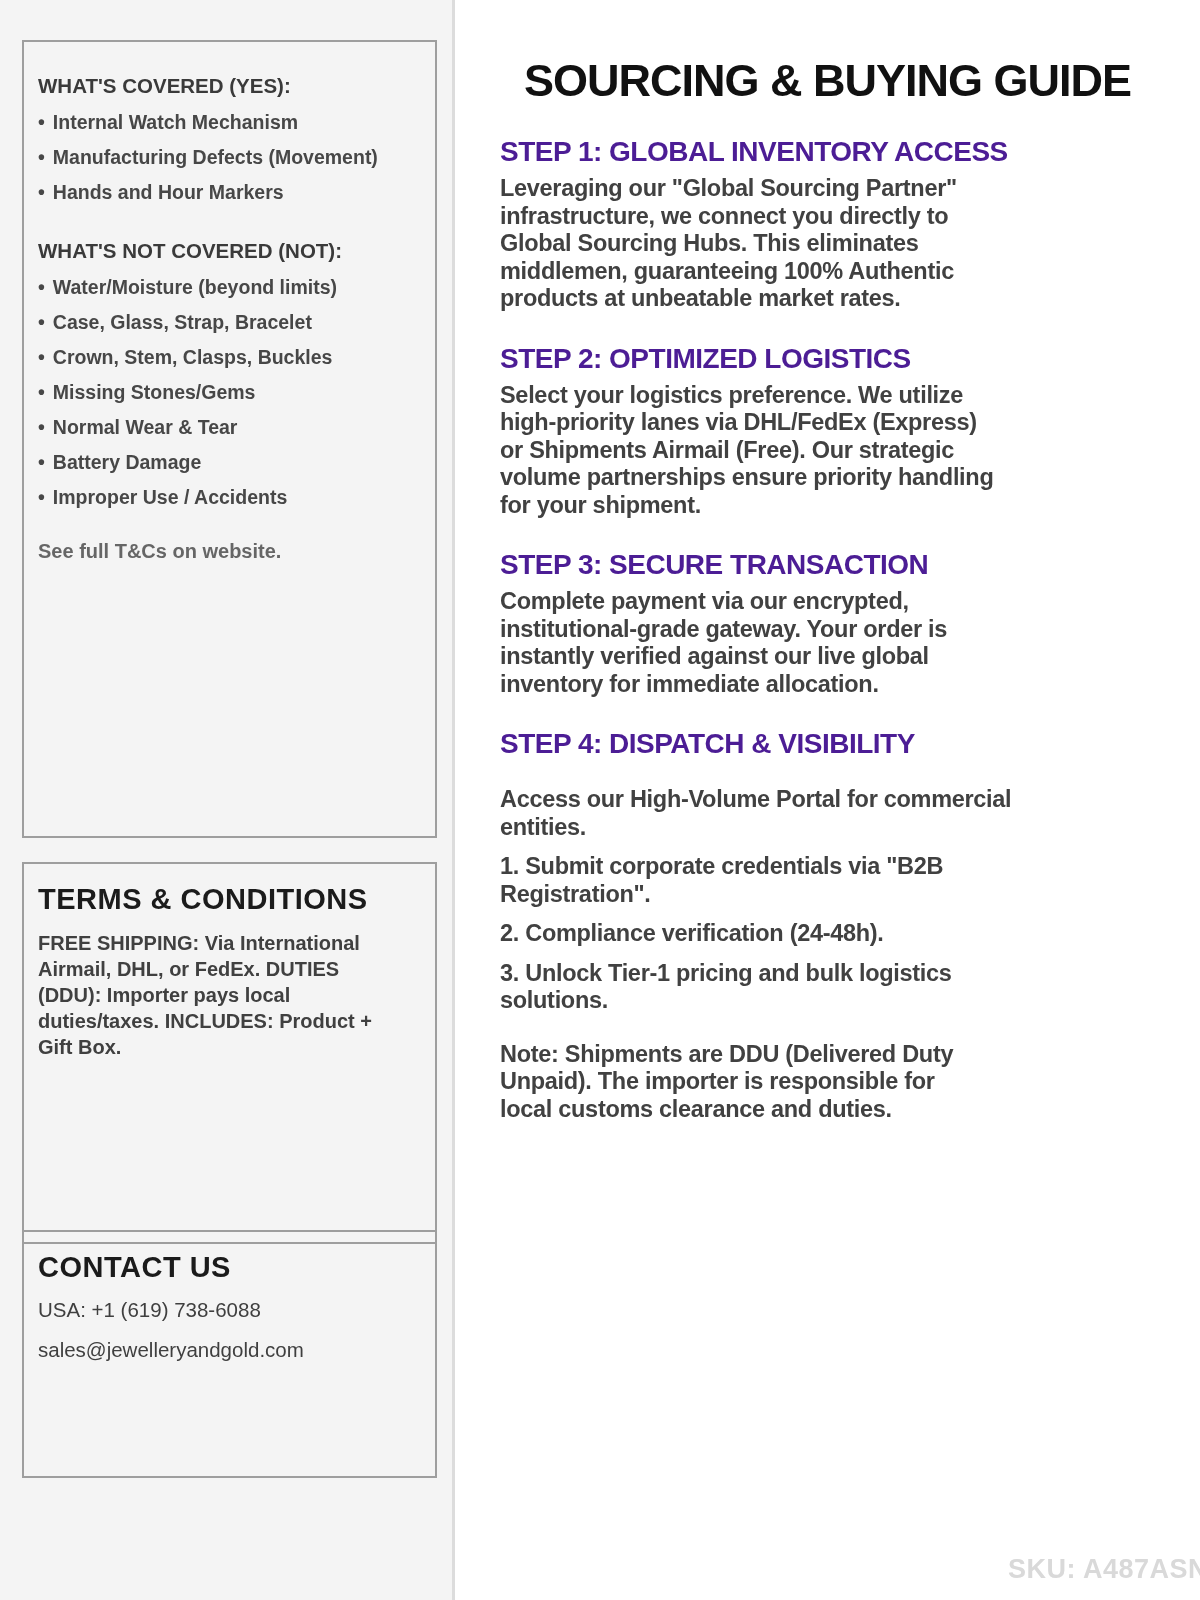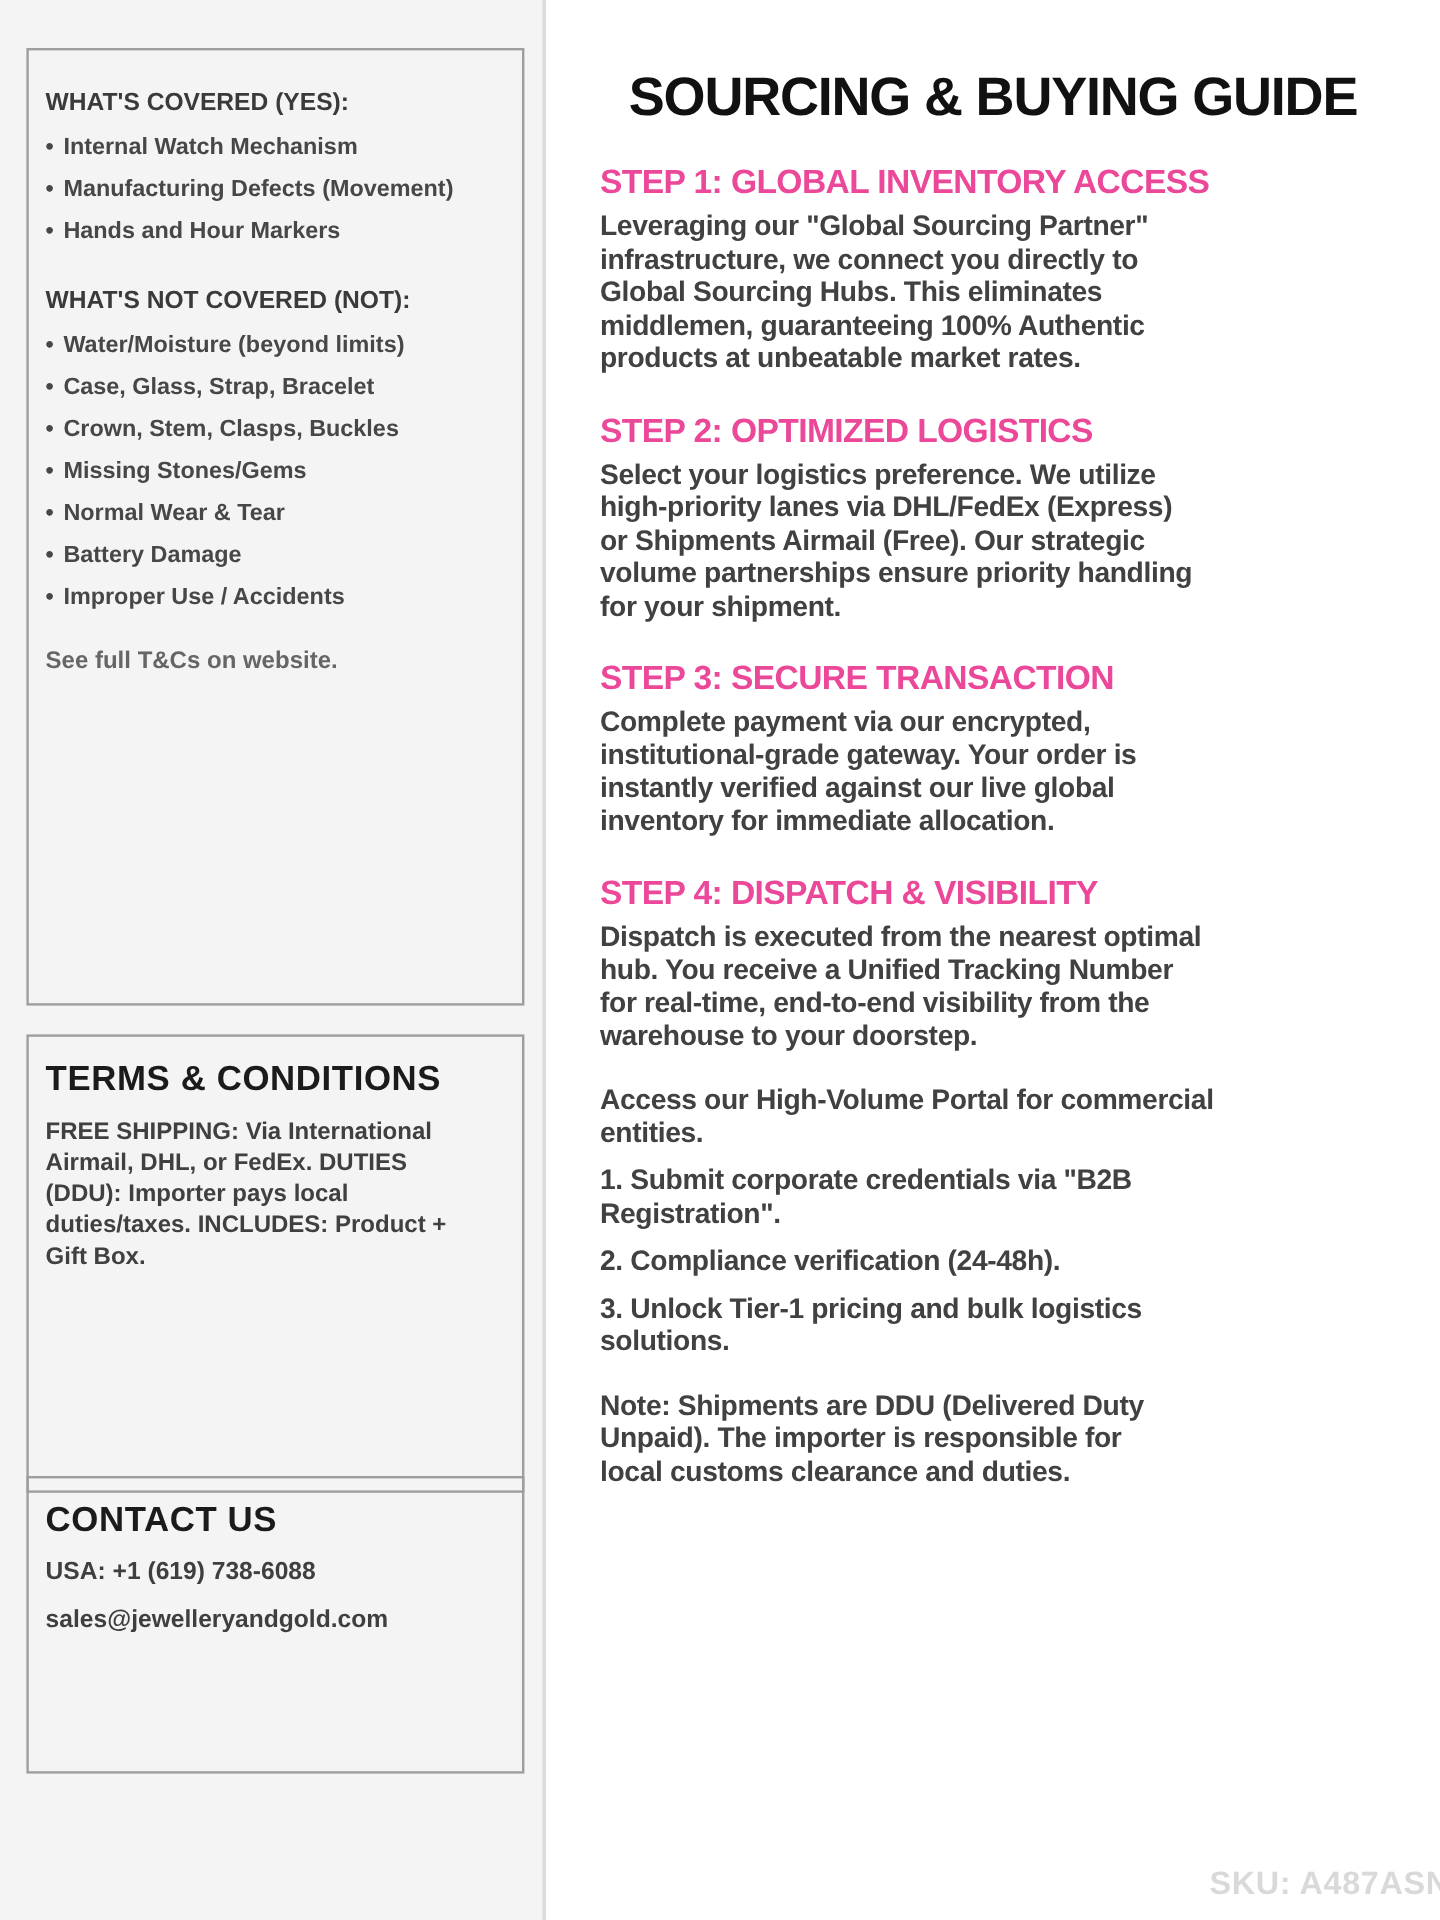--- a/index.html
+++ b/index.html
@@ -74,21 +74,21 @@
     font-size: 20px;
     line-height: 26px;
     font-weight: bold;
     color: #404040;
     white-space: pre-line;
   }
   .contact-line {
     margin: 17px 0 0 0;
     font-size: 20.5px;
     line-height: 23px;
-    font-weight: bold;
+    font-weight: normal;
     color: #3f3f3f;
   }
   .contact-line.first { margin-top: 14px; }
   
   .main {
     position: absolute;
     left: 455px; top: 0;
     width: 745px;
     height: 1272px;
     background: #ffffff;
@@ -109,21 +109,21 @@
     position: absolute;
     left: 45px; top: 136px;
     width: 580px;
   }
   .step-head {
     margin: 0;
     font-size: 28px;
     line-height: 32px;
     font-weight: bold;
     letter-spacing: -0.5px;
-    color: #ec4899;
+    color: #4c1d95;
   }
   .step-body {
     margin: 7px 0 0 0;
     font-size: 23.5px;
     line-height: 27.5px;
     letter-spacing: -0.3px;
     font-weight: bold;
     color: #414141;
     white-space: pre-line;
   }
@@ -222,24 +222,20 @@
       <section class="section">
         <h2 class="step-head">STEP 3: SECURE TRANSACTION</h2>
         <p class="step-body">Complete payment via our encrypted,
 institutional-grade gateway. Your order is
 instantly verified against our live global
 inventory for immediate allocation.</p>
       </section>
 
       <section class="section">
         <h2 class="step-head">STEP 4: DISPATCH &amp; VISIBILITY</h2>
-        <p class="step-body">Dispatch is executed from the nearest optimal
-hub. You receive a Unified Tracking Number
-for real-time, end-to-end visibility from the
-warehouse to your doorstep.</p>
       </section>
 
       <section class="b2b-section">
         <p class="step-body b2b-para">Access our High-Volume Portal for commercial
 entities.</p>
         <p class="step-body b2b-para">1. Submit corporate credentials via "B2B
 Registration".</p>
         <p class="step-body b2b-para">2. Compliance verification (24-48h).</p>
         <p class="step-body b2b-para">3. Unlock Tier-1 pricing and bulk logistics
 solutions.</p>

